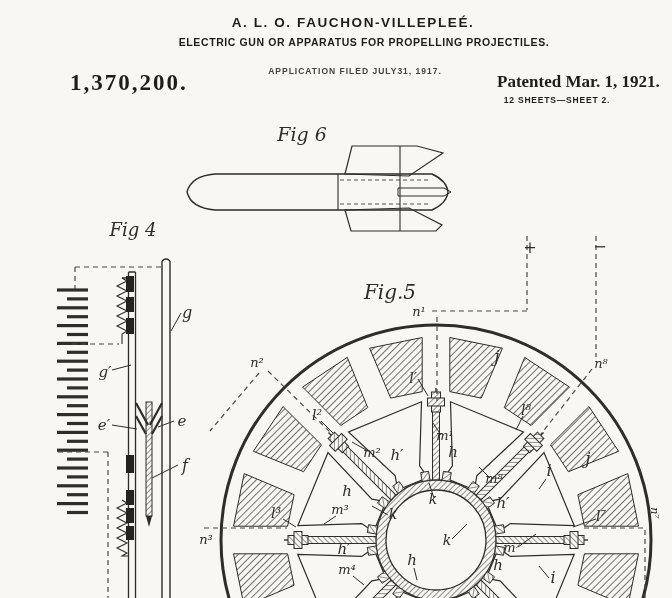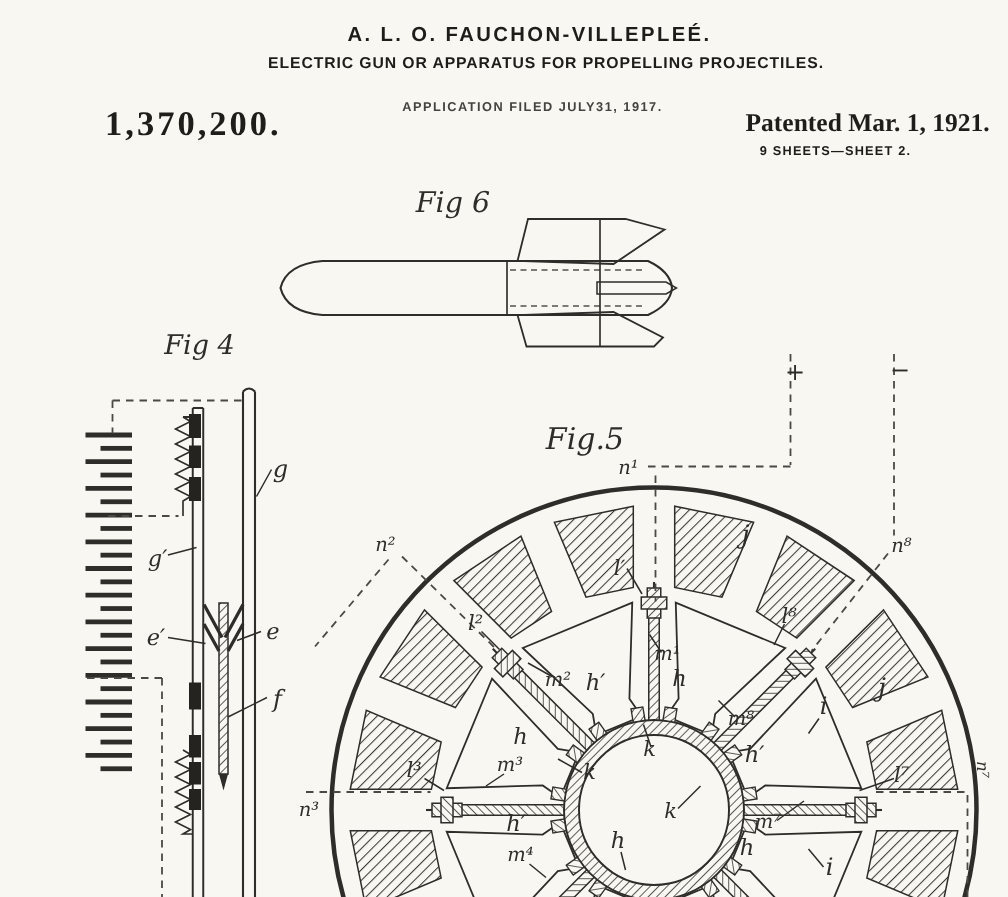--- a/index.html
+++ b/index.html
@@ -26,21 +26,21 @@
 </style>
 </head>
 <body>
 
 <div class="page">
   <div class="hdr inventor">A. L. O. FAUCHON-VILLEPLEÉ.</div>
   <div class="hdr title">ELECTRIC GUN OR APPARATUS FOR PROPELLING PROJECTILES.</div>
   <div class="hdr app">APPLICATION FILED JULY31, 1917.</div>
   <div class="patnum">1,370,200.</div>
   <div class="patdate">Patented Mar. 1, 1921.</div>
-  <div class="sheet">9 SHEETS—SHEET 2.</div>
+  <div class="sheet">12 SHEETS—SHEET 2.</div>
 
   <svg id="drawing" width="672" height="598" viewBox="0 0 672 598">
     <defs>
       <pattern id="hatch" width="5" height="5" patternUnits="userSpaceOnUse" patternTransform="rotate(45)">
         <rect width="5" height="5" fill="#f8f7f2"></rect>
         <line x1="0" y1="0" x2="0" y2="5" stroke="#3a3934" stroke-width="1.4"></line>
       </pattern>
       <pattern id="h4" width="4" height="4" patternUnits="userSpaceOnUse" patternTransform="rotate(45)">
         <rect width="4" height="4" fill="#f8f7f2"></rect>
         <line x1="0" y1="0" x2="0" y2="4" stroke="#3a3934" stroke-width="1.1"></line>

